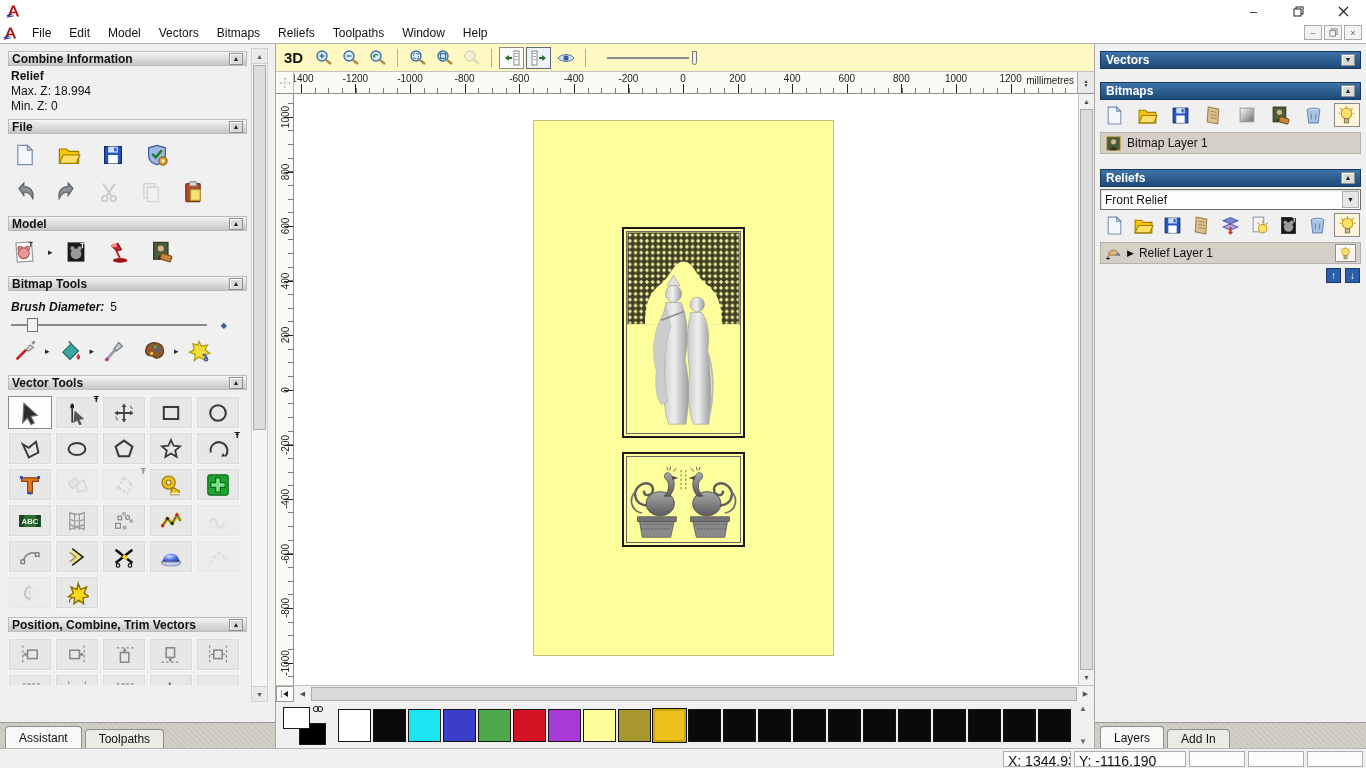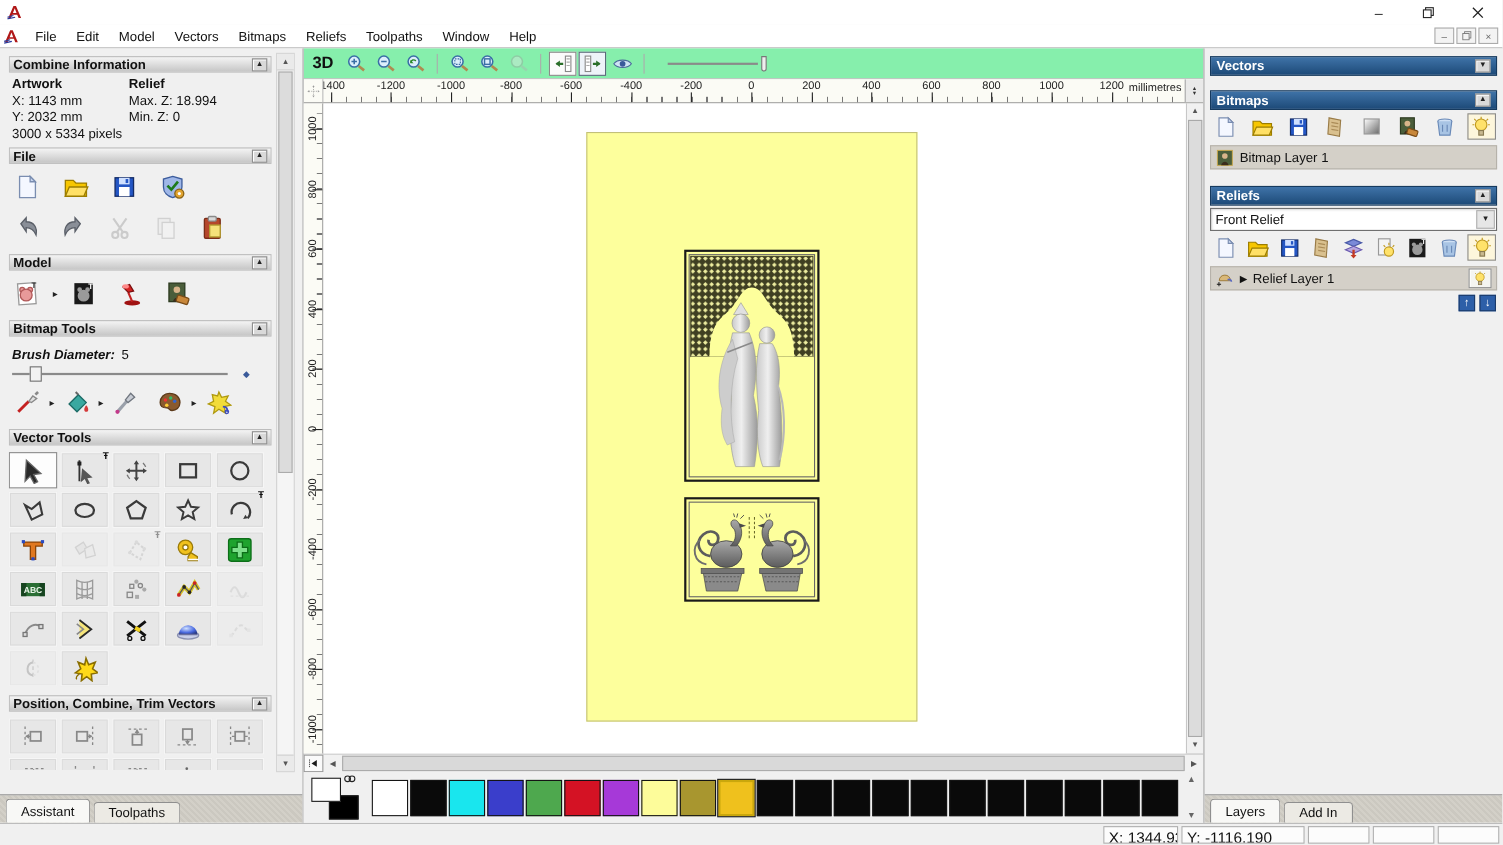--- a/index.html
+++ b/index.html
@@ -49,21 +49,21 @@
 .lp-scroll { position:absolute; top:4px; right:7px; bottom:46px; width:17px; background:#f5f5f5; border:1px solid #d2d2d2; }
 .sb-arrow { height:15px; display:flex; align-items:center; justify-content:center; font-size:7px; color:#555; background:#eaeaea; border-bottom:1px solid #d0d0d0; }
 .sb-arrow.bot { position:absolute; bottom:0; left:0; right:0; border-top:1px solid #d0d0d0; border-bottom:none; }
 .lp-thumb { position:absolute; top:16px; left:1px; right:1px; height:56%; background:#dcdcdc; border:1px solid #ababab; }
 .tabstrip { position:absolute; left:0; right:0; bottom:0; height:26px; border-top:1px solid #9a9a9a; background:repeating-linear-gradient(45deg,#d3d0c8 0 2px,#cbc8c0 2px 4px); display:flex; align-items:flex-end; padding-left:5px; gap:3px; }
 .tab { background:#eceae4; border:1px solid #8f8f8f; border-bottom:none; border-radius:4px 4px 0 0; padding:2px 13px 3px; height:19px; font-size:12px; }
 .tab.active { background:#f8f8f6; height:22px; padding-top:4px; }
 
 
 .center { flex:1 1 auto; display:flex; flex-direction:column; min-width:0; background:#f0f0f0; }
-.view-toolbar { height:28px; flex:0 0 28px; display:flex; align-items:center; padding-left:8px; gap:2px; background:#86efac; border-bottom:1px solid #c4c4c4; }
+.view-toolbar { height:28px; flex:0 0 28px; display:flex; align-items:center; padding-left:8px; gap:2px; background:#fef9c3; border-bottom:1px solid #c4c4c4; }
 .btn3d { font-weight:bold; font-size:15px; padding:0 6px 0 0; }
 .vsep { width:1px; height:18px; background:#ababab; margin:0 5px; }
 .vtb-tool { width:25px; height:22px; position:relative; display:flex; align-items:center; justify-content:center; }
 .vtb-tool svg { width:20px; height:20px; }
 .vtb-tool.box { border:1px solid #8a8a8a; background:#fbfbfb; }
 .vtb-tool.box.a { background:#eef3f9; border-color:#5a6a7a; }
 .vtb-tool.d { opacity:.4; filter:grayscale(1); }
 .slider2 { position:relative; width:92px; height:18px; margin-left:14px; }
 .slider2 .track { position:absolute; top:8px; left:0; right:10px; height:2px; background:#8a8a8a; }
 .slider2 .handle { position:absolute; right:2px; top:2px; width:5px; height:14px; border:1px solid #777; border-radius:0 0 4px 4px; background:#eee; }
@@ -195,26 +195,20 @@
   <div class="main">
 
     <div class="left-panel">
       <div class="lp-content">
         <div class="hdr">
           <span>Combine Information</span>
             <span class="sp"></span>
           <div class="hdrbtn">▲</div>
         </div>
         <div class="pi">
-          <div class="c1">
-            <div><b>Artwork</b></div>
-            <div>X: 1143 mm</div>
-            <div>Y: 2032 mm</div>
-            <div style="white-space:nowrap">3000 x 5334 pixels</div>
-          </div>
           <div class="c2">
             <div><b>Relief</b></div>
             <div>Max. Z: 18.994</div>
             <div>Min. Z: 0</div>
           </div>
         </div>
         <div class="hdr">
           <span>File</span>
             <span class="sp"></span>
           <div class="hdrbtn">▲</div>

